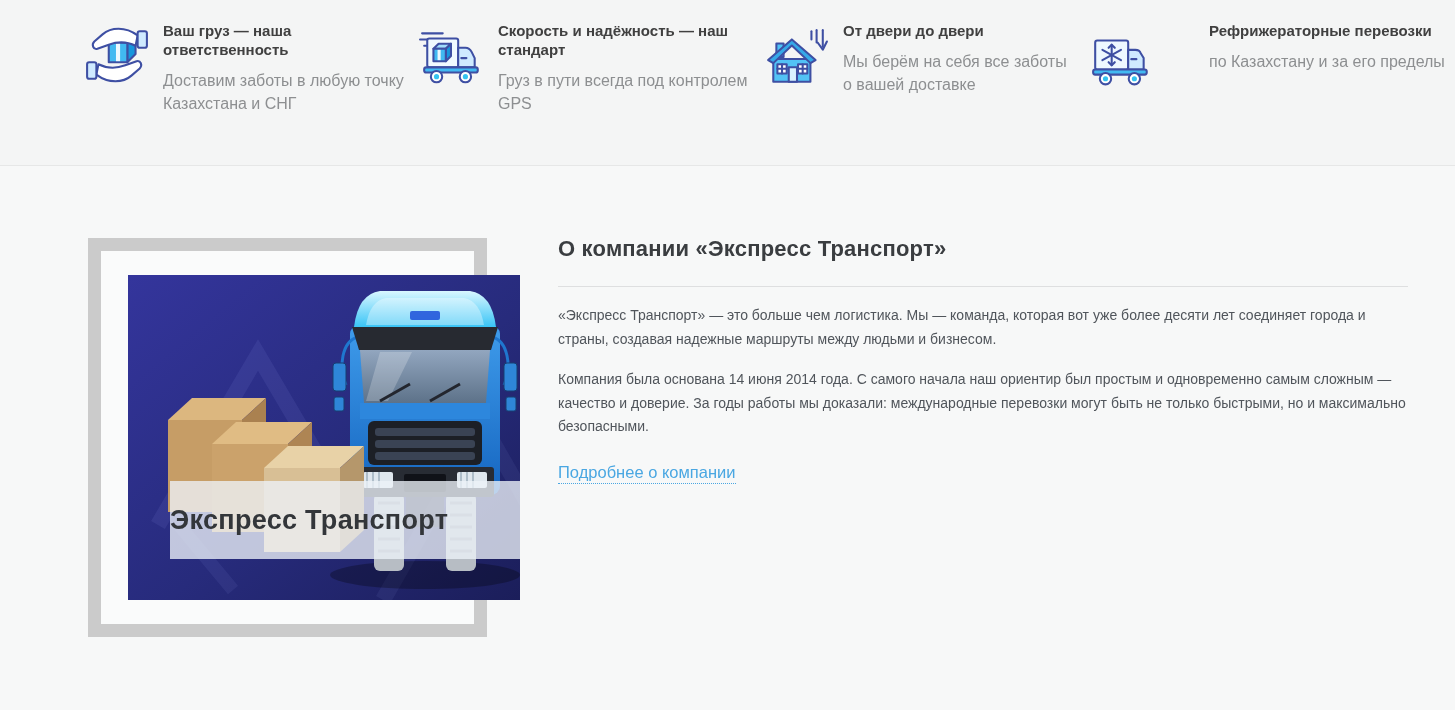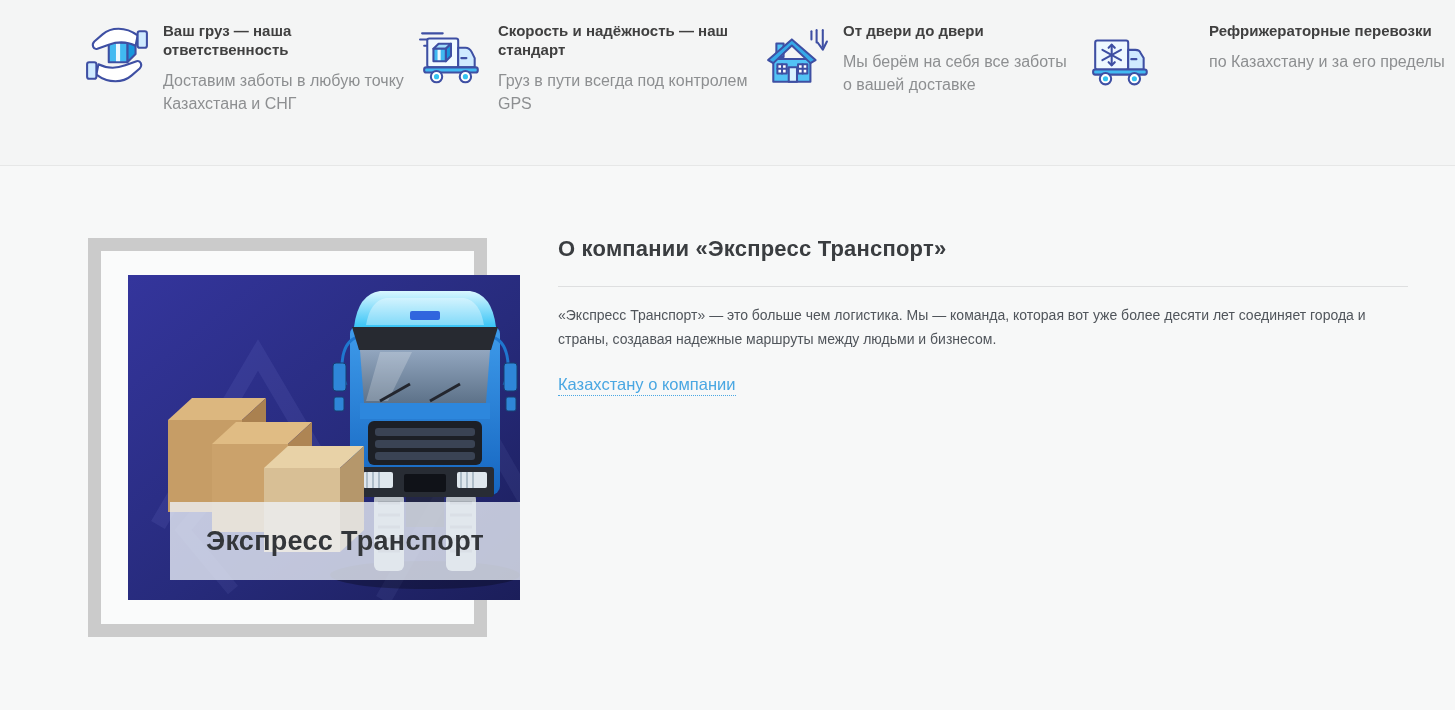--- a/index.html
+++ b/index.html
@@ -16,21 +16,21 @@
   .f-desc { font-size:16px; color:#8d8f91; line-height:1.45; }
   .feat-1 { left:84px; }  .feat-1 .f-text{ width:244px; }
   .feat-2 { left:419px; } .feat-2 .f-text{ width:250px; }
   .feat-3 { left:764px;align-items:center; } .feat-3 .f-text{ width:232px; }
   .feat-4 { left:1089px;gap:41px; }.feat-4 .f-text{ width:242px; }
 
   
   .photo-frame { position:absolute; left:88px; top:238px; width:399px; height:399px; border:13px solid #cbcbcb; background:#fafbfb; }
   .photo { position:absolute; left:128px; top:275px; width:392px; height:325px; overflow:hidden; z-index:2; }
   .photo svg { display:block; }
-  .caption-strip { position:absolute; left:42px; top:227px; width:350px; height:78px; background:rgba(237,242,248,0.78); display:flex; align-items:center; justify-content:center; }
+  .caption-strip { position:absolute; left:42px; top:206px; width:350px; height:78px; background:rgba(237,242,248,0.78); display:flex; align-items:center; justify-content:flex-start; }
   .caption-strip span { font-size:27px; font-weight:700; color:#33363a; letter-spacing:.3px; }
 
   .about { position:absolute; left:558px; top:236px; width:852px; }
   .about h1 { font-size:22px; font-weight:700; color:#3a3d40; letter-spacing:.2px; }
   .about .rule { margin-top:24px; height:1px; background:#dedfe0; width:850px; border:none; }
   .about p { margin-top:17px; font-size:14px; line-height:23.5px; color:#50555b; }
   .about .more-link { display:inline-block; margin-top:24px; font-size:16.5px; color:#4aa7e2; text-decoration:none; border-bottom:1px dotted #4aa7e2; padding-bottom:1px; cursor:pointer; }
 
   
   .oln { stroke:#3e4fa3; stroke-width:2; stroke-linejoin:round; stroke-linecap:round; }
@@ -217,16 +217,17 @@
 
     <div class="caption-strip">
       <span>Экспресс Транспорт</span>
     </div>
   </div>
 
   <div class="about">
     <h1>О компании «Экспресс Транспорт»</h1>
     <div class="rule"></div>
     <p>«Экспресс Транспорт» — это больше чем логистика. Мы — команда, которая вот уже более десяти лет соединяет города и страны, создавая надежные маршруты между людьми и бизнесом.</p>
-    <a class="more-link">Казахстану о компании</a>
+    <p>Компания была основана 14 июня 2014 года. С самого начала наш ориентир был простым и одновременно самым сложным — качество и доверие. За годы работы мы доказали: международные перевозки могут быть не только быстрыми, но и максимально безопасными.</p>
+    <a class="more-link">Подробнее о компании</a>
   </div>
 
 </div>
 
 </body></html>

